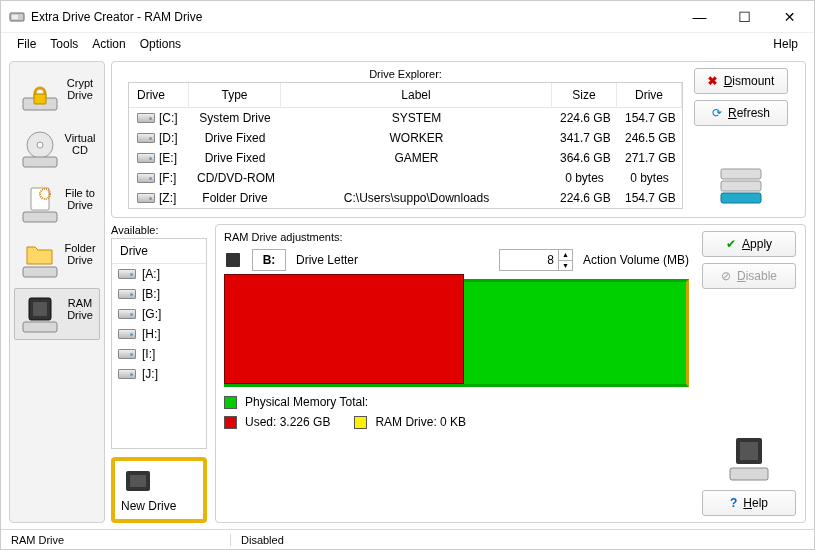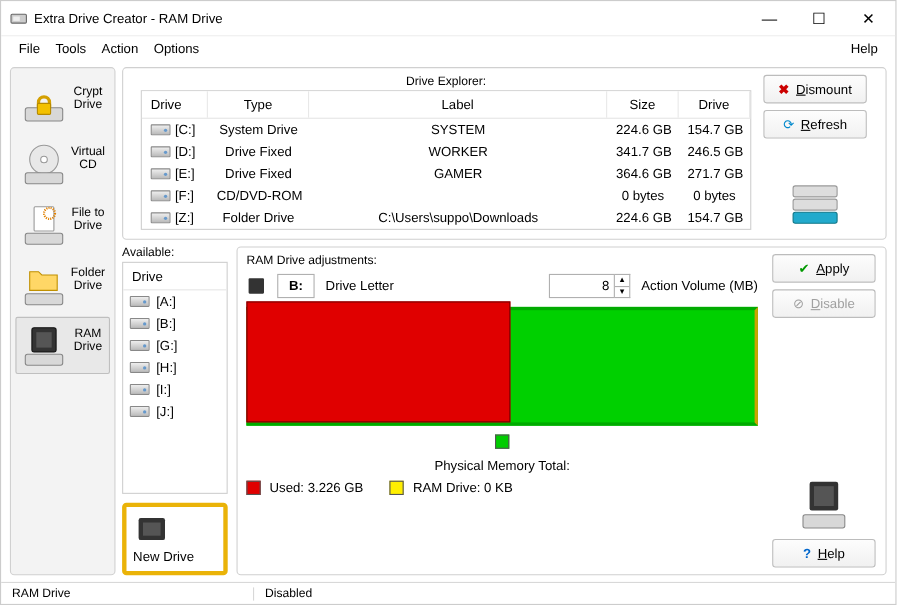--- a/index.html
+++ b/index.html
@@ -45,21 +45,21 @@
 .raid-main { flex: 1; display: flex; flex-direction: column; }
 .raid-top { display: flex; align-items: center; gap: 10px; margin: 4px 0 8px; }
 .letter-box { width: 34px; height: 22px; border: 1px solid #b0b0b0; background: #fff; display: flex; align-items: center; justify-content: center; font-weight: bold; font-size: 12px; }
 .vol-input { width: 60px; height: 22px; border: 1px solid #b0b0b0; background: #fff; text-align: right; padding: 0 4px; font-size: 12px; display: flex; align-items: center; justify-content: flex-end; }
 .spinner { width: 14px; height: 22px; border: 1px solid #b0b0b0; border-left: none; display: flex; flex-direction: column; }
 .spinner div { flex:1; display:flex; align-items:center; justify-content:center; font-size:7px; line-height:1; }
 .spinner div:first-child { border-bottom:1px solid #b0b0b0; }
 .memgraph { position: relative; height: 108px; border-top: 3px solid #0a0; border-bottom: 3px solid #0a0; border-right: 3px solid #cca300; background: #00d000; margin-bottom: 8px; }
 .memgraph .used { position: absolute; left: 0; top: -8px; bottom: 0; width: 52%; background: #e00000; border: 1px solid #700; }
 .legend { display: flex; align-items: center; gap: 24px; }
-.legend-row1 { display: flex; align-items: center; gap: 8px; margin-bottom: 6px; flex-direction: column; }
+.legend-row1 { display: flex; align-items: center; gap: 8px; margin-bottom: 6px; }
 .sq { width: 13px; height: 13px; border: 1px solid #555; }
 .raid-side { width: 96px; display: flex; flex-direction: column; gap: 6px; align-items: center; }
 .raid-side .spacer { flex: 1; }
 .statusbar { height: 20px; border-top: 1px solid #d8d8d8; display: flex; align-items: center; font-size: 11px; }
 .statusbar > div { padding: 0 10px; }
 .hd-ico { width:18px; height:10px; background: linear-gradient(#eee,#bbb); border:1px solid #888; border-radius:1px; position:relative; }
 .hd-ico::after { content:''; position:absolute; right:2px; top:3px; width:3px; height:3px; background:#69c; border-radius:50%; }
 </style>
 </head>
 <body>

